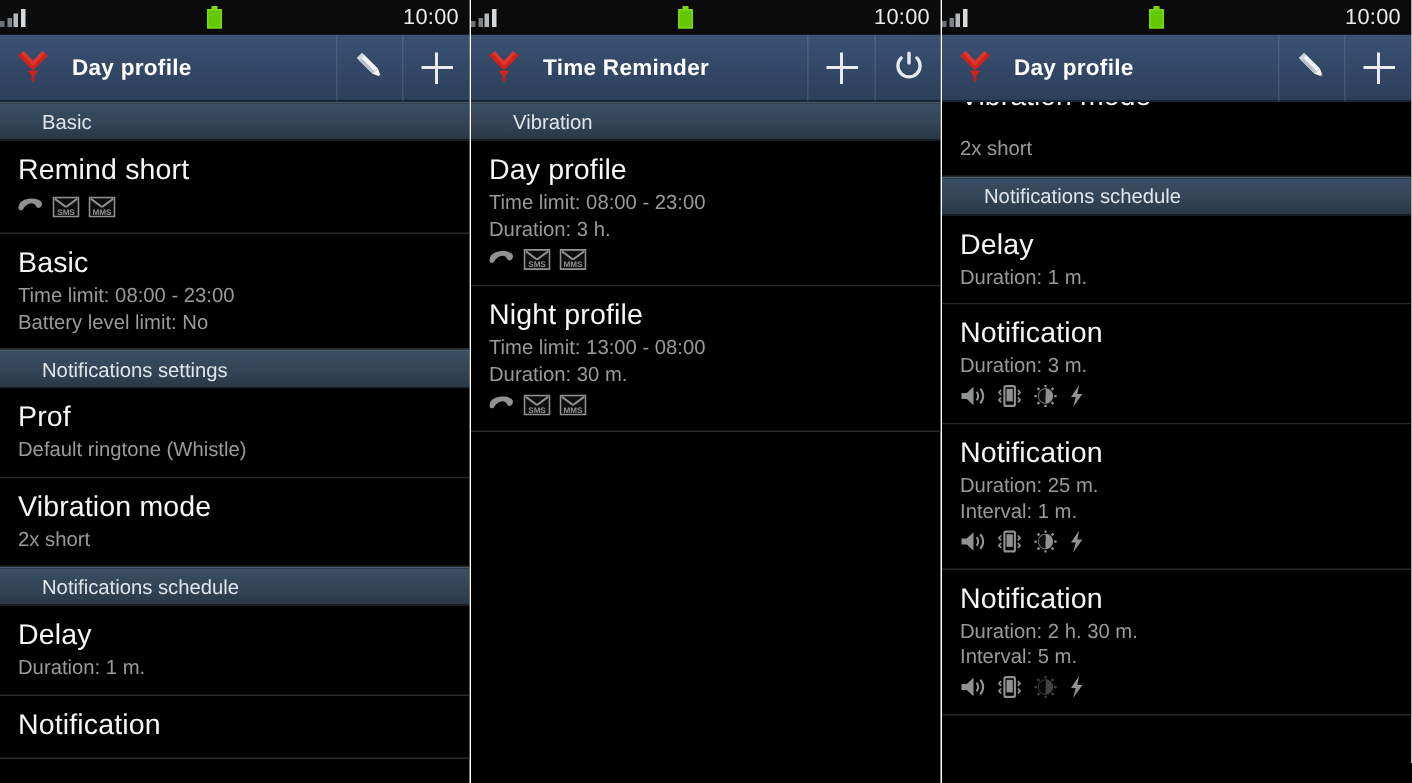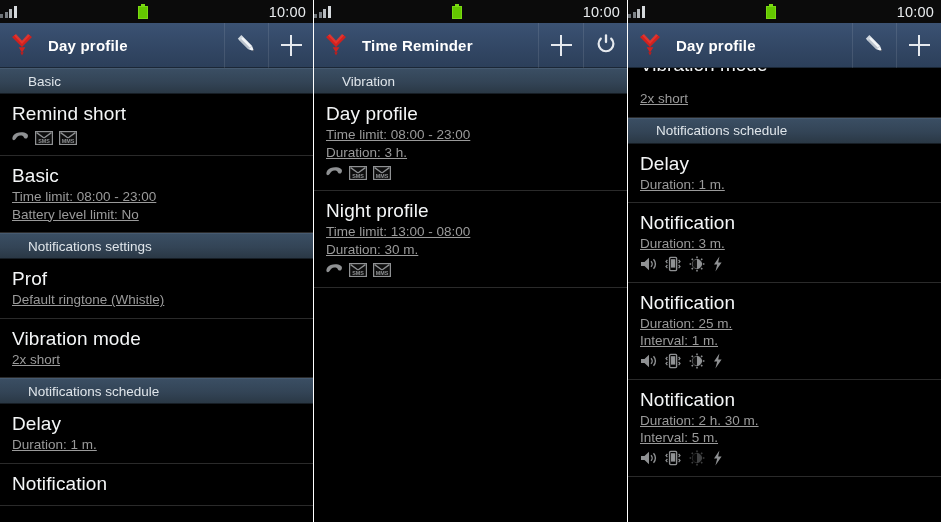--- a/index.html
+++ b/index.html
@@ -88,21 +88,21 @@
     display:flex; align-items:center; padding-left:28px;
     border-top:1px solid #465a70;
     border-bottom:1px solid #161d24;
   }
   .row {
     padding: 7px 12px 9px 12px;
     border-bottom: 1px solid #2a2a2a;
     background: #000000;
   }
   .row .ttl { color:#f4f6f7; font-size:19px; line-height:25px; letter-spacing:.1px; }
-  .row .sub { color:#9a9a9a; font-size:13.5px; line-height:17.5px;text-decoration:underline; }
+  .row .sub { color:#9a9a9a; font-size:13.5px; line-height:17.5px; }
   .row.clipped { padding-top:0; }
 
   
   .icons { display:flex; align-items:center; gap:6px; padding-top:3px; height:20px; }
   .icons svg { display:block; }
   .dim { opacity: .45; }
 
   
   .partial {
     position:relative; height: 22px; overflow:hidden; background:#000;

